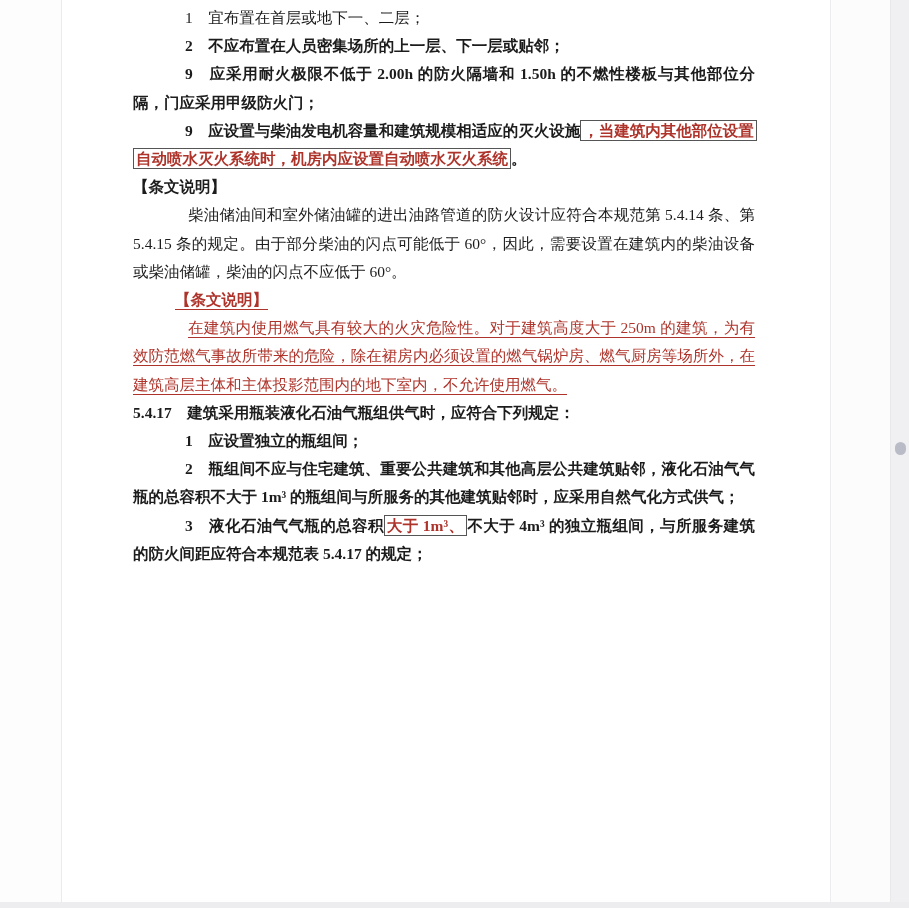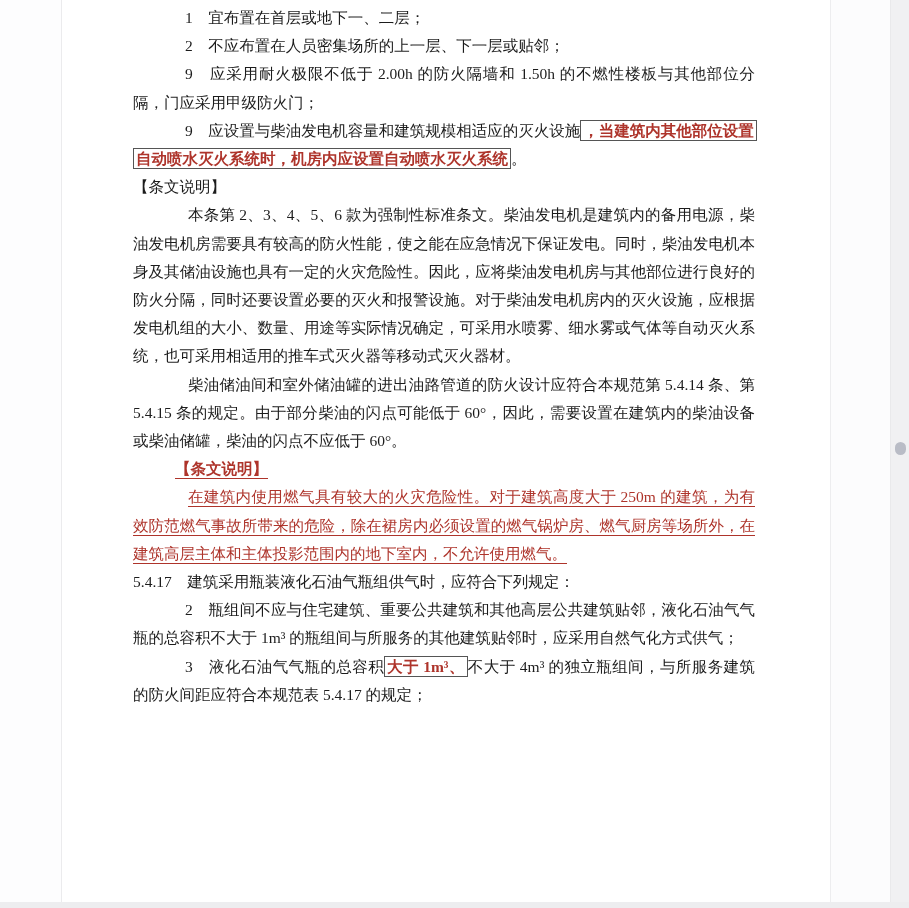--- a/index.html
+++ b/index.html
@@ -27,21 +27,21 @@
     line-height: 28.2px;
     color: var(--ink, #1c1c1c);
   }
   p.para { margin: 0; text-align: justify; }
   .indent-item  { text-indent: 52px; }
   .indent-para  { text-indent: 55px; }
   .indent-small { text-indent: 42px; }
   .indent-none  { text-indent: 0; }
 
   span.plain  { font-weight: normal; }
-  span.bold   { font-weight: normal; }
+  span.bold   { font-weight: bold; }
   span.redu   {
     color: var(--red, #ae342b);
     text-decoration: underline;
     text-underline-offset: 4px;
     text-decoration-thickness: 1px;
   }
   span.redbu  {
     color: var(--red, #ae342b);
     font-weight: bold;
     text-decoration: underline;
@@ -66,21 +66,21 @@
   <div class="scroll-track"></div>
   <div class="canvas-bottom"></div>
   <div class="scroll-thumb"></div>
 
   <div id="doc">
       <p class="para indent-item"><span class="plain">1　宜布置在首层或地下一、二层；</span></p>
       <p class="para indent-item"><span class="bold">2　不应布置在人员密集场所的上一层、下一层或贴邻；</span></p>
       <p class="para indent-item"><span class="bold">9　应采用耐火极限不低于 2.00h 的防火隔墙和 1.50h 的不燃性楼板与其他部位分隔，门应采用甲级防火门；</span></p>
       <p class="para indent-item"><span class="bold">9　应设置与柴油发电机容量和建筑规模相适应的灭火设施</span><span class="redbox">，当建筑内其他部位设置自动喷水灭火系统时，机房内应设置自动喷水灭火系统</span><span class="bold">。</span></p>
       <p class="para indent-none"><span class="bold">【条文说明】</span></p>
-      <p class="para indent-para"><span class="plain">本条第 2、3、4、5、6 款为强制性标准条文。柴油发电机是建筑内的备用电源，柴油发电机房需要具有较高的防火性能，使之能在应急情况下保证发电。同时，柴油发电机本身及其储油设施也具有一定的火灾危险性。因此，应将柴油发电机房与其他部位进行良好的防火分隔，同时还要设置必要的灭火和报警设施。对于柴油发电机房内的灭火设施，应根据发电机组的大小、数量、用途等实际情况确定，可采用水喷雾、细水雾或气体等自动灭火系统，也可采用相适用的推车式灭火器等移动式灭火器材。</span></p>
       <p class="para indent-para"><span class="plain">柴油储油间和室外储油罐的进出油路管道的防火设计应符合本规范第 5.4.14 条、第 5.4.15 条的规定。由于部分柴油的闪点可能低于 60°，因此，需要设置在建筑内的柴油设备或柴油储罐，柴油的闪点不应低于 60°。</span></p>
       <p class="para indent-small"><span class="redbu">【条文说明】</span></p>
       <p class="para indent-para"><span class="redu">在建筑内使用燃气具有较大的火灾危险性。对于建筑高度大于 250m 的建筑，为有效防范燃气事故所带来的危险，除在裙房内必须设置的燃气锅炉房、燃气厨房等场所外，在建筑高层主体和主体投影范围内的地下室内，不允许使用燃气。</span></p>
       <p class="para indent-none"><span class="bold">5.4.17　建筑采用瓶装液化石油气瓶组供气时，应符合下列规定：</span></p>
+      <p class="para indent-item"><span class="bold">1　应设置独立的瓶组间；</span></p>
       <p class="para indent-item"><span class="bold">2　瓶组间不应与住宅建筑、重要公共建筑和其他高层公共建筑贴邻，液化石油气气瓶的总容积不大于 1m³ 的瓶组间与所服务的其他建筑贴邻时，应采用自然气化方式供气；</span></p>
       <p class="para indent-item"><span class="bold">3　液化石油气气瓶的总容积</span><span class="redbox">大于 1m³、</span><span class="bold">不大于 4m³ 的独立瓶组间，与所服务建筑的防火间距应符合本规范表 5.4.17 的规定；</span></p>
     </div>
 </div>
 
 </body></html>

